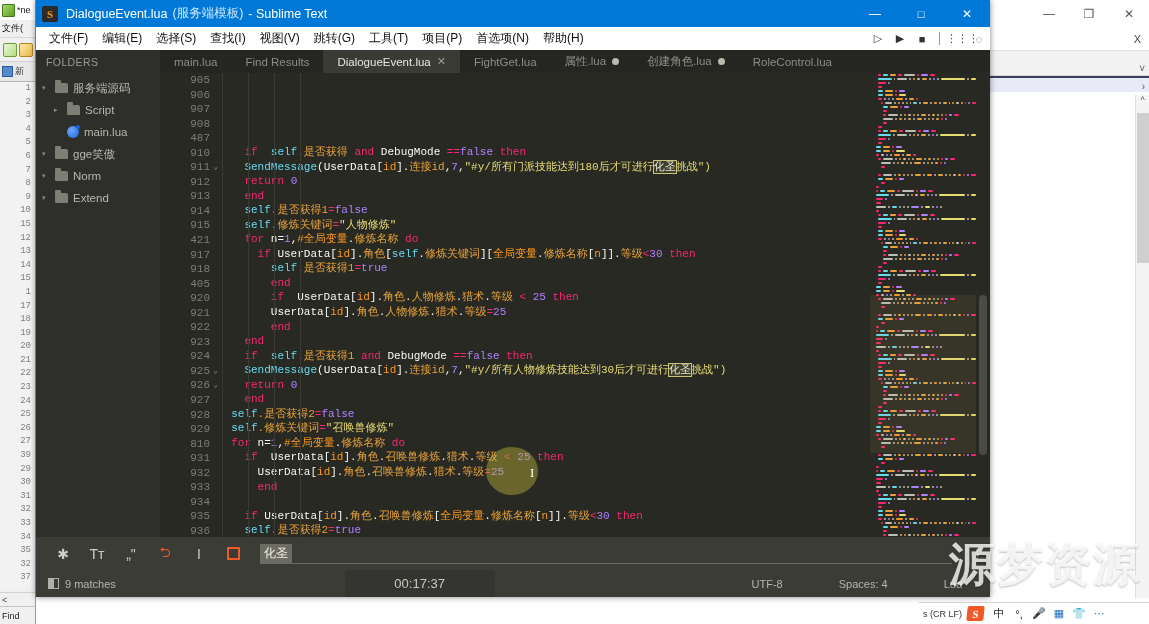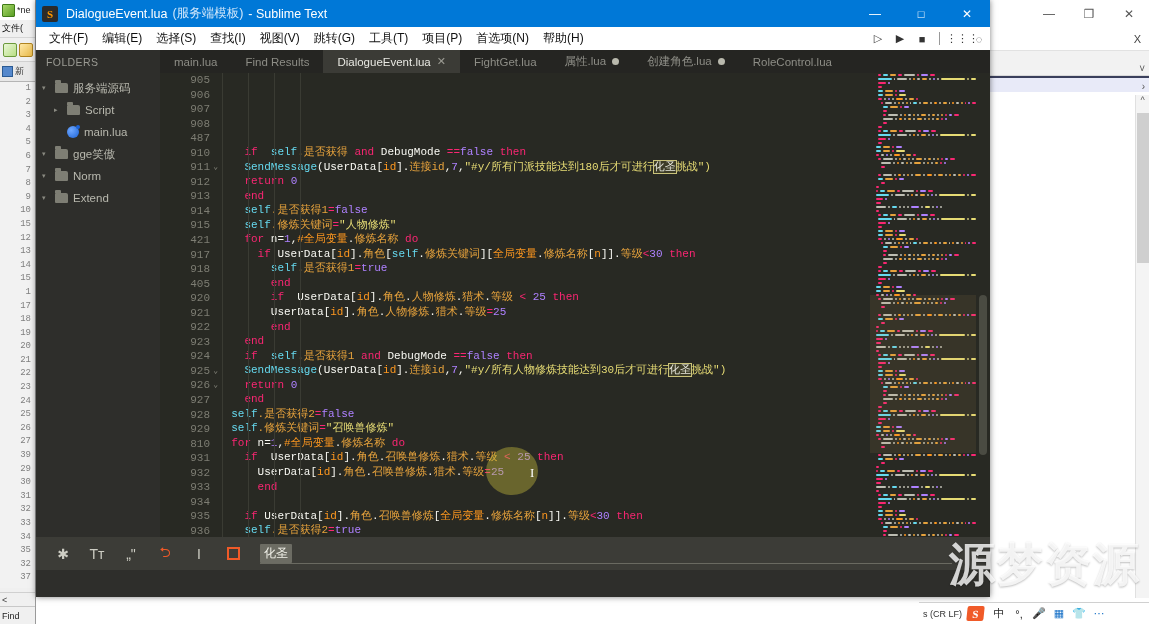--- a/index.html
+++ b/index.html
@@ -1428,20 +1428,30 @@
           <i></i>
         </span>
       </div>
     <div class="field">
       <span class="qv">化圣</span>
       <span class="underline"></span>
     </div>
     <div class="dots">⋮</div>
   </div>
 
+  <div class="statusbar">
+    <span class="sq"></span>
+    <span>9 matches</span>
+    <span class="sp"></span>
+    <span class="timer">00:17:37</span>
+    <span class="sp"></span>
+    <span class="si">UTF-8</span>
+    <span class="si">Spaces: 4</span>
+    <span class="si">Lua</span>
+  </div>
 </div>
 
 <div class="chev-col">
   <div>˅</div>
   <div>›</div>
 </div>
 
 <div class="watermark">源梦资源</div>
 
 <div class="taskbar">

